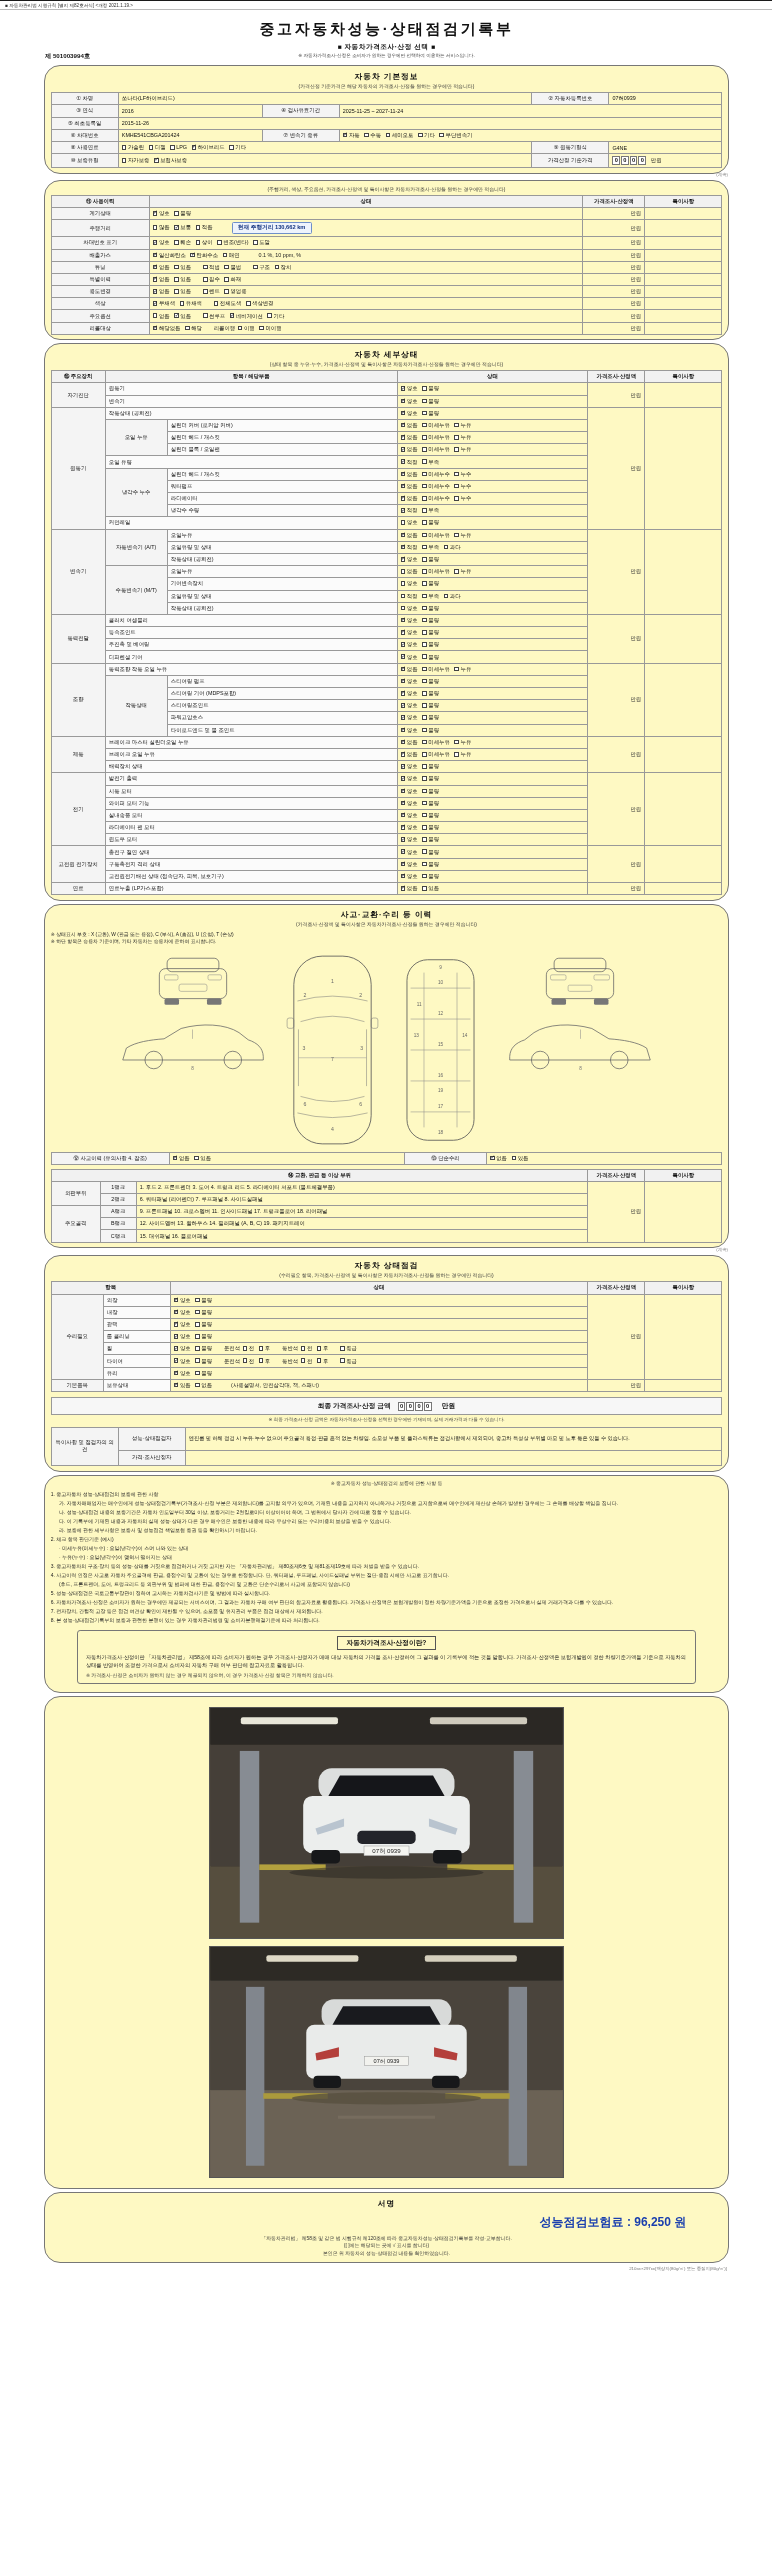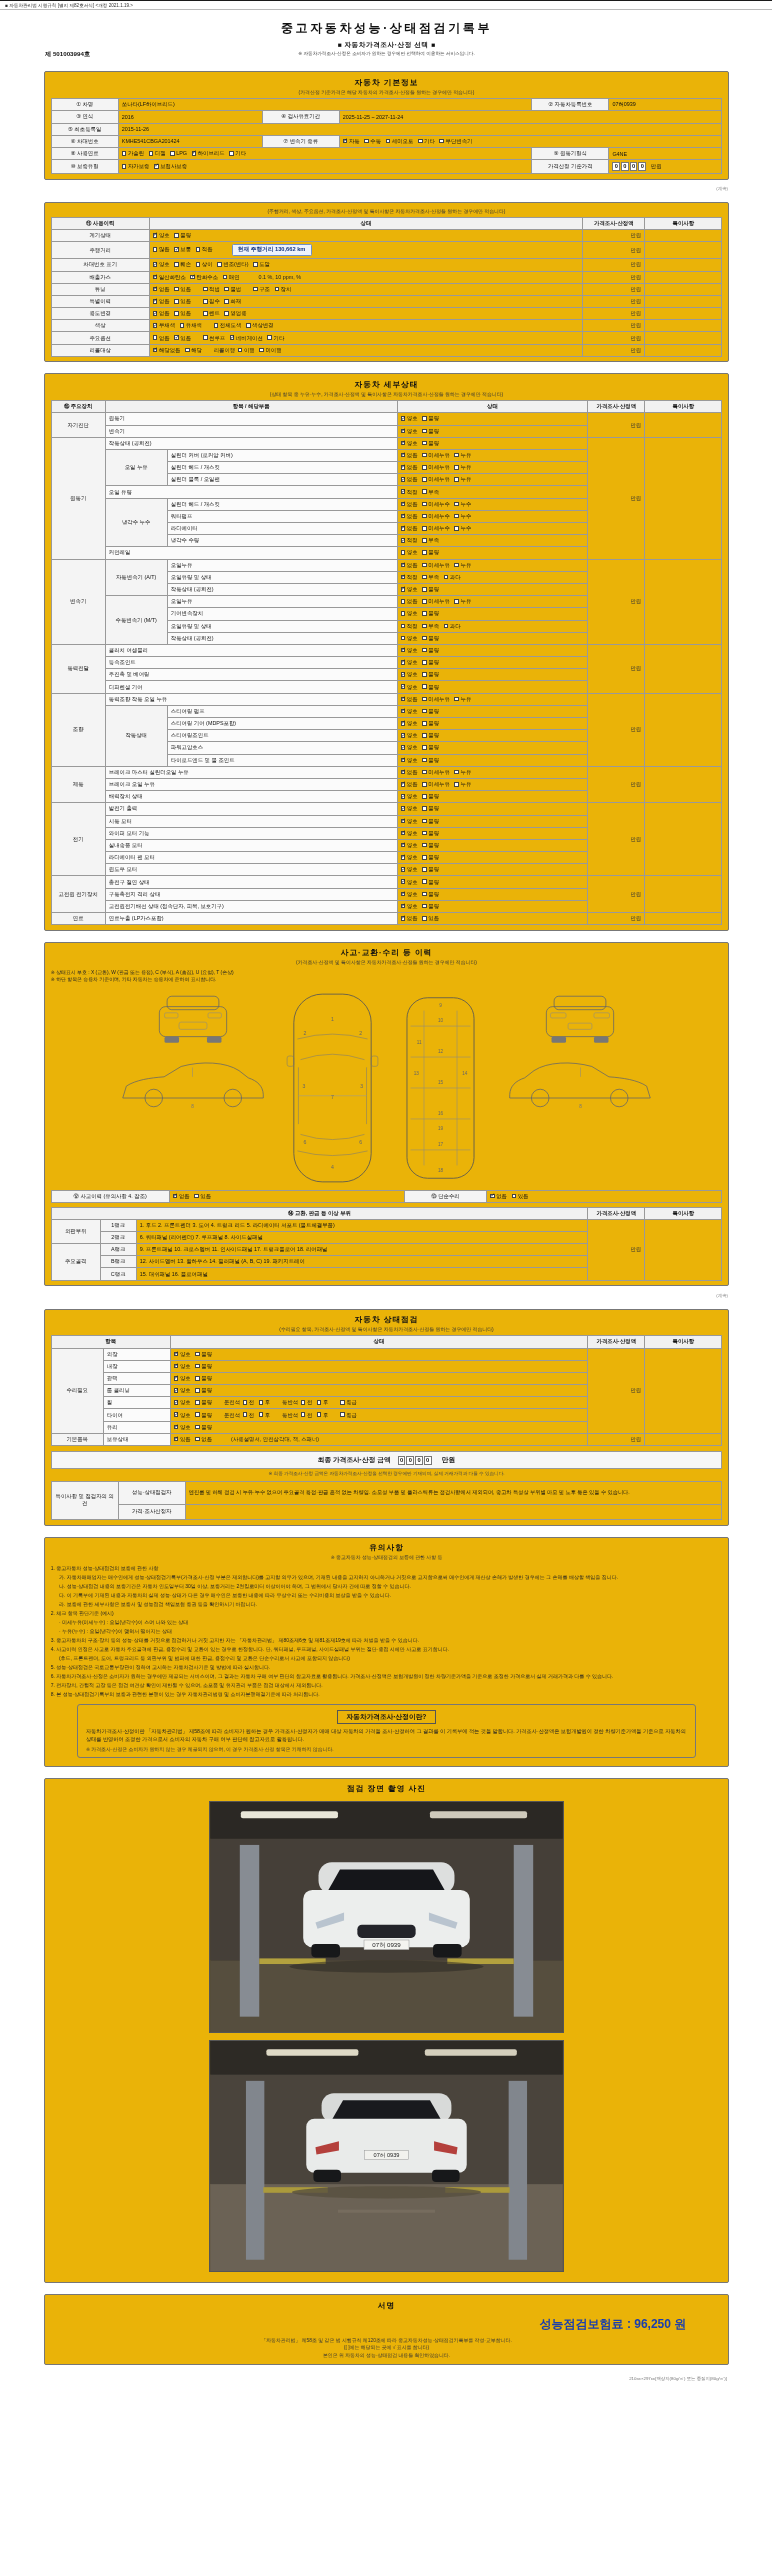--- a/index.html
+++ b/index.html
@@ -2,24 +2,24 @@
 <html style="font-size:8.2px"><head>
 <meta charset="utf-8">
 <style>
 *{box-sizing:border-box}
 body{margin:0;background:#ffffff;font-family:"Liberation Sans","DejaVu Sans",sans-serif;color:#111}
 .page{width:773px;min-height:2576px;margin:0 auto;background:#fff;border-top:1.5px solid #1a1a1a;position:relative;padding-bottom:12.4px}
 .topbar{font-size:4.6px;color:#333;padding:1.5px 5.2px;border-bottom:0.5px solid #bbb}
 .content{width:685px;margin:0 auto}
 .doc-header{position:relative;text-align:center;padding:10.3px 0 4.1px}
 .doc-no{position:absolute;left:1px;bottom:1px;font-size:6.2px;font-weight:bold}
-.doc-title{font-size:12px;font-weight:bold;letter-spacing:2.6px}
+.doc-title{font-size:15px;font-weight:bold;letter-spacing:2.6px}
 .doc-select{font-size:6.7px;font-weight:bold;margin-top:3.6px;letter-spacing:0.5px}
 .doc-select-note{font-size:4.6px;color:#444;margin-top:1.5px}
-.box{border:0.8px solid #777;border-radius:2px;margin:11px 0;padding:4.6px 5.7px;background:#eab308}
+.box{border:0.8px solid #777;border-radius:16px;margin:3px 0;padding:4.6px 5.7px;background:#fef9c3}
 .sec-title{text-align:center;font-weight:bold;font-size:7.7px;letter-spacing:1px;padding:1px 0}
 .sec-note{text-align:center;font-size:4.9px;color:#333;padding-bottom:3.1px}
 table.form{width:100%;border-collapse:collapse;font-size:5.4px}
 .form th,.form td{border:0.5px solid #999;padding:2.1px 3.1px;vertical-align:middle}
 .form th{background:#f1f1f1;font-weight:bold;text-align:center}
 td.lab{background:#f4f4f4;text-align:center}
 td.item{background:#fbfbfb}
 td.amt{text-align:right;color:#333;width:57px}
 td.spec{width:77px}
 .opt{margin-right:4.6px;white-space:nowrap;font-size:5.4px}
@@ -616,21 +616,20 @@
         </tr>
         <tr>
           <td class="lab">가격·조사산정자</td>
           <td style="height:15.5px"></td>
         </tr>
       </tbody>
         </table>
     </div>
 
     <div class="box">
-      <div class="sec-title">유의사항</div>
       <div class="sec-note">※ 중고자동차 성능·상태점검의 보증에 관한 사항 등</div>
       <div id="notice-list">
           <div class="notice-line" style="padding-left: 0px;">1. 중고자동차 성능·상태점검의 보증에 관한 사항</div>
           <div class="notice-line" style="padding-left: 8.2px;">가. 자동차매매업자는 매수인에게 성능·상태점검기록부(가격조사·산정 부분은 제외합니다)를 고지할 의무가 있으며, 기재된 내용을 고지하지 아니하거나 거짓으로 고지함으로써 매수인에게 재산상 손해가 발생한 경우에는 그 손해를 배상할 책임을 집니다.</div>
           <div class="notice-line" style="padding-left: 8.2px;">나. 성능·상태점검 내용의 보증기간은 자동차 인도일부터 30일 이상, 보증거리는 2천킬로미터 이상이어야 하며, 그 범위에서 당사자 간에 따로 정할 수 있습니다.</div>
           <div class="notice-line" style="padding-left: 8.2px;">다. 이 기록부에 기재된 내용과 자동차의 실제 성능·상태가 다른 경우 매수인은 보증한 내용에 따라 무상수리 또는 수리비용의 보상을 받을 수 있습니다.</div>
           <div class="notice-line" style="padding-left: 8.2px;">라. 보증에 관한 세부사항은 보증서 및 성능점검 책임보험 증권 등을 확인하시기 바랍니다.</div>
           <div class="notice-line" style="padding-left: 0px;">2. 체크 항목 판단기준 (예시)</div>
           <div class="notice-line" style="padding-left: 8.2px;">· 미세누유(미세누수) : 오일(냉각수)이 스며 나와 있는 상태</div>
           <div class="notice-line" style="padding-left: 8.2px;">· 누유(누수) : 오일(냉각수)이 맺혀서 떨어지는 상태</div>
@@ -646,21 +645,20 @@
       <div class="inner-box">
         <div class="inner-title-wrap">
           <span class="inner-title">자동차가격조사·산정이란?</span>
         </div>
         <div class="inner-body">자동차가격조사·산정이란 「자동차관리법」 제58조에 따라 소비자가 원하는 경우 가격조사·산정자가 매매 대상 자동차의 가격을 조사·산정하여 그 결과를 이 기록부에 적는 것을 말합니다. 가격조사·산정액은 보험개발원이 정한 차량기준가액을 기준으로 자동차의 상태를 반영하여 조정한 가격으로서 소비자의 자동차 구매 여부 판단에 참고자료로 활용됩니다.</div>
         <div class="inner-note">※ 가격조사·산정은 소비자가 원하지 않는 경우 제공되지 않으며, 이 경우 가격조사·산정 항목은 기재하지 않습니다.</div>
       </div>
     </div>
 
     <div class="box">
-      <div class="sec-title">점검 장면 촬영 사진</div>
 
       <svg class="photo" width="355" height="232" viewBox="0 0 690 450">
         <rect width="690" height="450" fill="#37332d"></rect>
         <rect x="0" y="0" width="690" height="72" fill="#2b2824"></rect>
         <rect x="60" y="18" width="190" height="14" rx="4" fill="#e8e6d8"></rect>
         <rect x="430" y="18" width="190" height="14" rx="4" fill="#cfcabc"></rect>
         <rect x="0" y="72" width="690" height="238" fill="#453f38"></rect>
         <rect x="0" y="310" width="690" height="140" fill="#564e3e"></rect>
         <rect x="58" y="84" width="38" height="336" fill="#878c93"></rect>
         <rect x="594" y="84" width="38" height="336" fill="#878c93"></rect>

